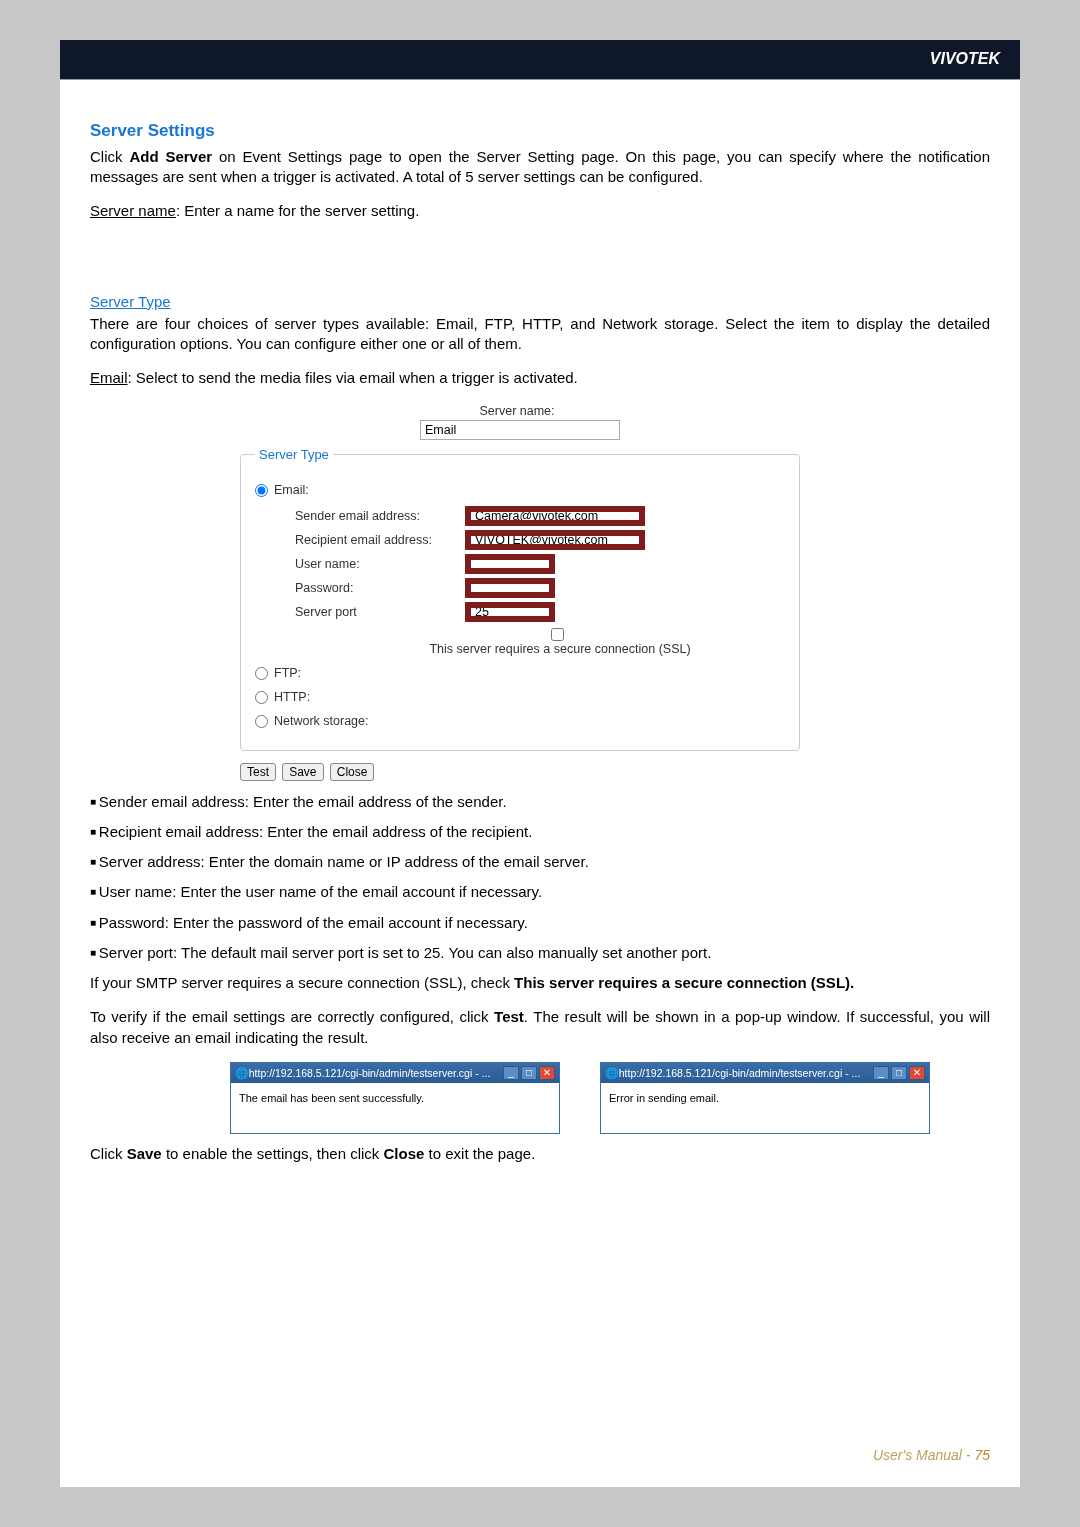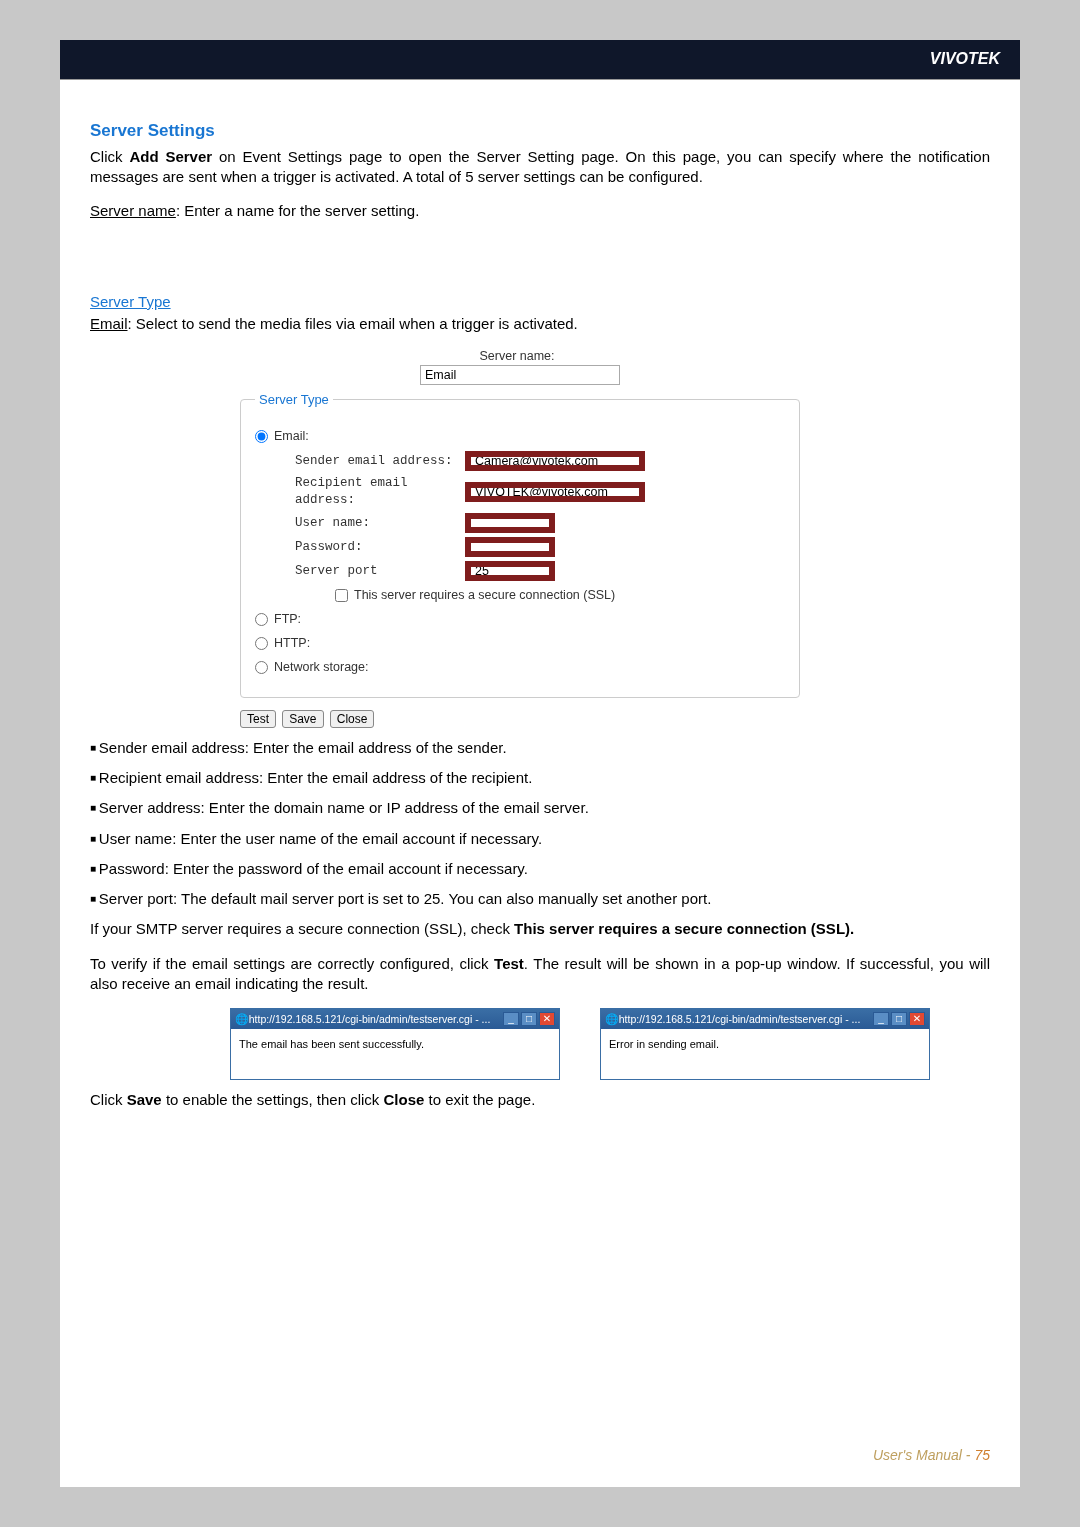--- a/index.html
+++ b/index.html
@@ -97,35 +97,35 @@
     margin-left: 40px;
     margin-top: 6px;
   }
   .field-row {
     display: flex;
     align-items: center;
     margin: 4px 0;
   }
   .field-row .lbl {
     width: 170px;
-    font-family: Liberation Mono, monospace;
   }
   .field-row input[type=text] {
     border: 6px solid #7f1d1d;
     padding: 2px 4px;
     font-size: 12.5px;
     width: 180px;
     height: 20px;
   }
   .field-row input.short { width: 90px; }
   .ssl-row {
     margin-left: 40px;
     margin-top: 6px;
     display: flex;
     align-items: center;
+    flex-direction: column;
   }
   .ssl-row input { margin-right: 6px; }
   .btn-row {
     margin-top: 8px;
     margin-left: 150px;
   }
   .btn-row button {
     font-size: 12px;
     padding: 1px 6px;
     border: 1px solid #888;
@@ -221,20 +221,21 @@
       <span>Click </span><b>Add Server</b><span> on Event Settings page to open the Server Setting page. On this page, you can specify where the notification messages are sent when a trigger is activated. A total of 5 server settings can be configured.</span>
     </p>
 
     <p class="para">
       <span class="underline">Server name</span><span>: Enter a name for the server setting.</span>
     </p>
 
     <div style="height:26px"></div>
 
     <span class="subhead-link">Server Type</span>
+    <p class="para">There are four choices of server types available: Email, FTP, HTTP, and Network storage. Select the item to display the detailed configuration options. You can configure either one or all of them.</p>
 
     <p class="para">
       <span class="underline">Email</span><span>: Select to send the media files via email when a trigger is activated.</span>
     </p>
 
     
     <div class="screenshot-box">
       <div class="server-name-row">
         <label>Server name:</label>
         <input type="text" value="Email" style="">

